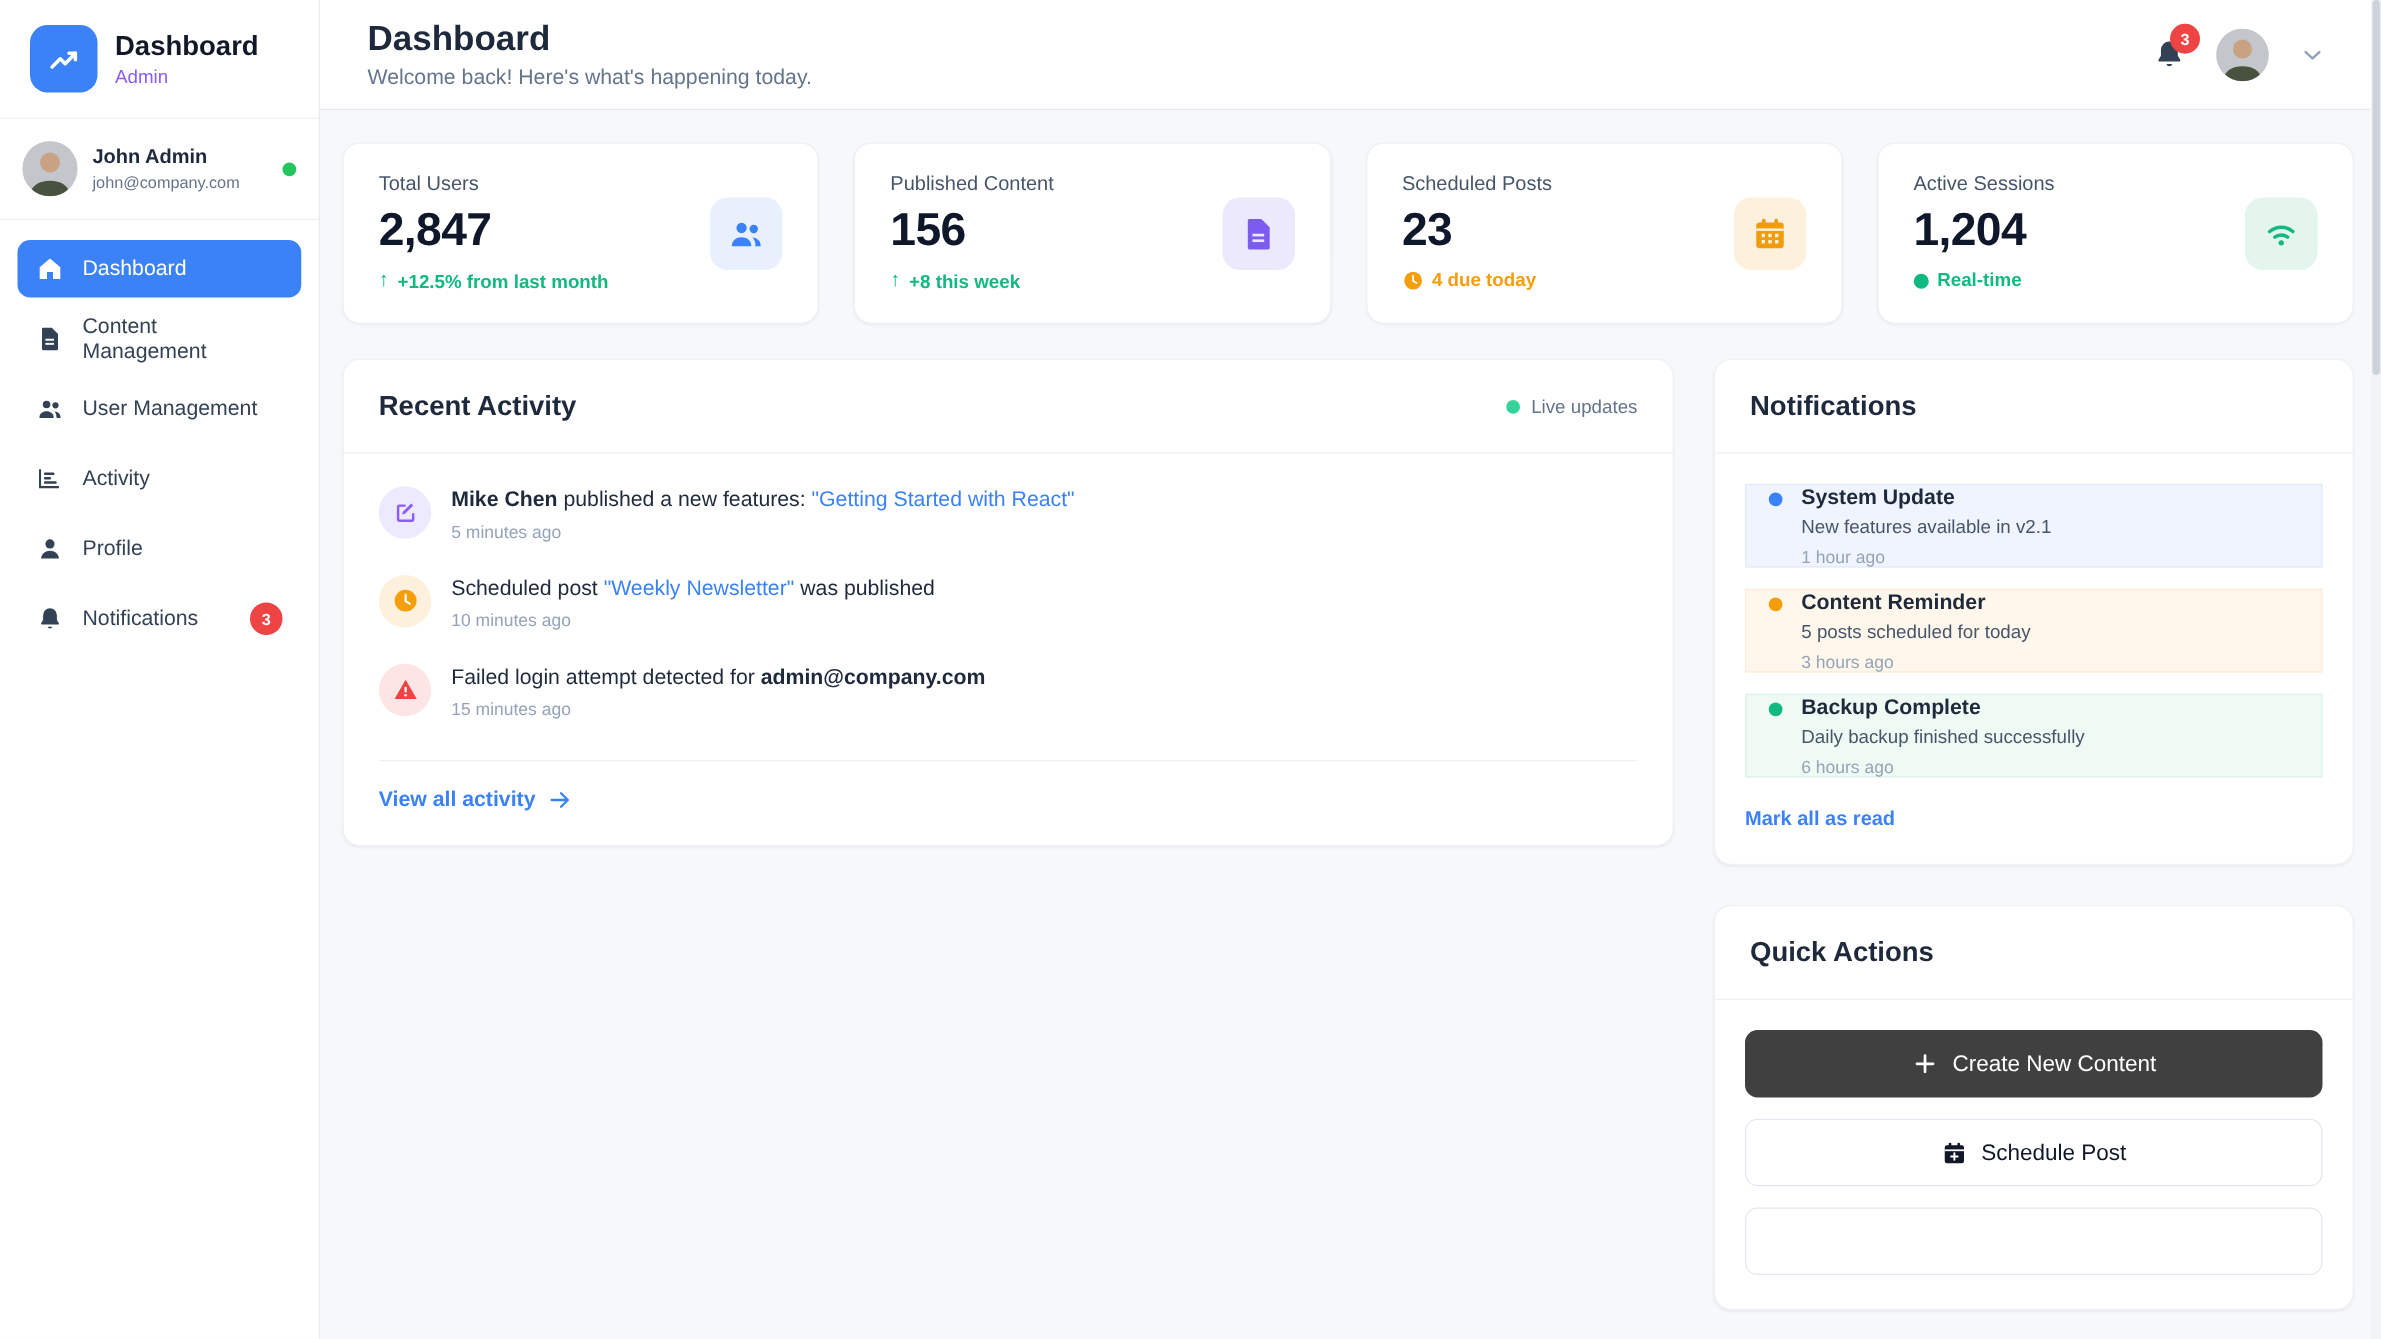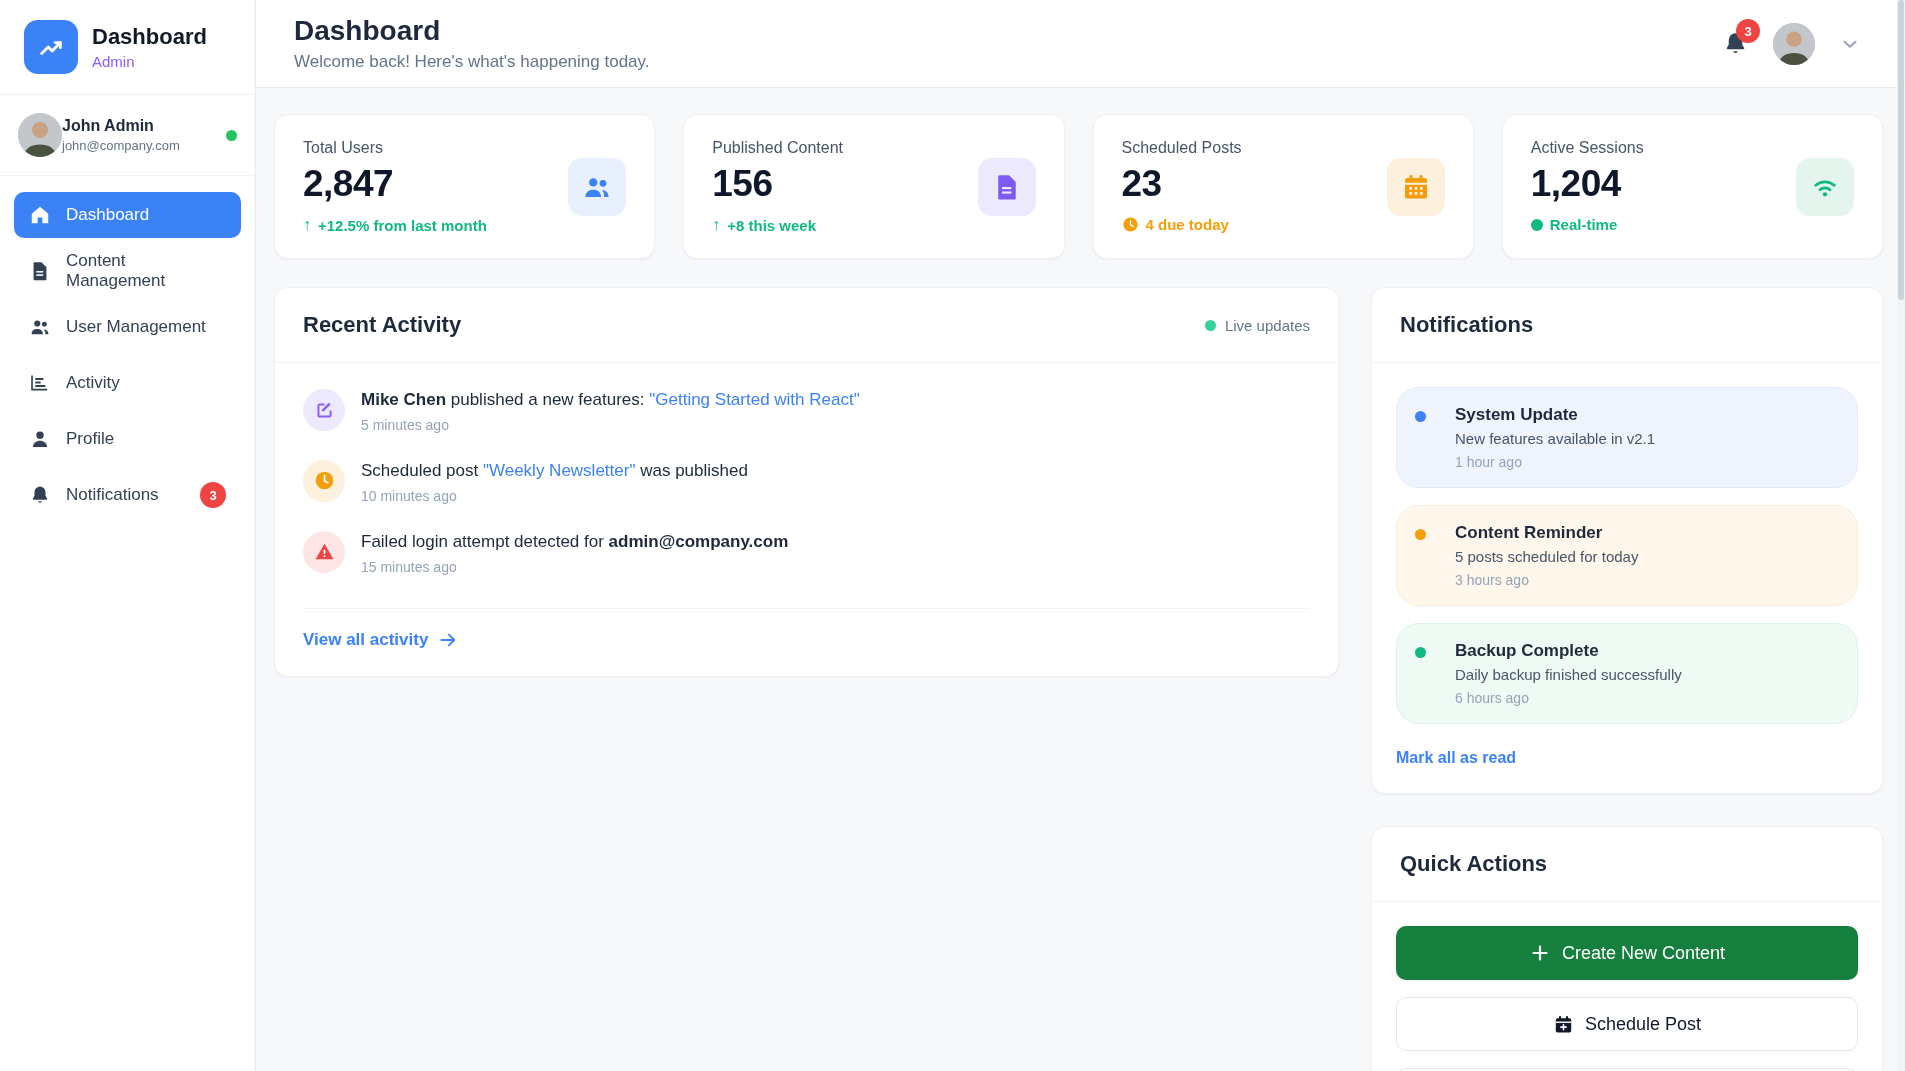--- a/index.html
+++ b/index.html
@@ -9,21 +9,21 @@
     background:#f7f8fa; color:#1e293b;
   }
   .app { display:flex; width:100%; height:100%; }
 
   
   .sidebar { width:256px; min-width:256px; background:#fff; border-right:1px solid #e8ecf1; display:flex; flex-direction:column; }
   .side-logo { display:flex; align-items:center; gap:14px; padding:20px 24px 20px; border-bottom:1px solid #eef1f5; }
   .logo-box { width:54px; height:54px; background:#3b82f6; border-radius:14px; display:flex; align-items:center; justify-content:center; flex:none; }
   .logo-title { font-size:22px; font-weight:700; color:#111827; }
   .logo-sub { font-size:15px; color:#8b5cf6; margin-top:3px; }
-  .side-user { display:flex; align-items:center; padding:18px 18px; border-bottom:1px solid #eef1f5; }
+  .side-user { display:flex; align-items:center; gap:12px; padding:18px 18px; border-bottom:1px solid #eef1f5; }
   .avatar { border-radius:50%; overflow:hidden; background:#c3c7cb; flex:none; }
   .avatar svg { display:block; width:100%; height:100%; }
   .av-44 { width:44px; height:44px; }
   .av-42 { width:42px; height:42px; }
   .user-name { font-size:16px; font-weight:700; color:#1e293b; }
   .user-email { font-size:13px; color:#64748b; margin-top:3px; }
   .status-dot { width:11px; height:11px; background:#22c55e; border-radius:50%; margin-left:auto; flex:none; }
   .nav { padding:16px 14px; display:flex; flex-direction:column; gap:10px; }
   .nav-item { display:flex; align-items:center; gap:15px; height:46px; padding:0 15px; border-radius:10px; font-size:17px; color:#334155; cursor:pointer; }
   .nav-item svg { width:22px; height:22px; flex:none; fill:#334155; }
@@ -83,35 +83,35 @@
   .ai-red    { background:#fde5e5; }
   .act-text { font-size:17px; color:#1e293b; line-height:1.35; }
   .act-text .b { font-weight:700; }
   .act-text .lnk { color:#3b82f6; cursor:pointer; }
   .act-time { font-size:14px; color:#94a3b8; margin-top:5px; }
   .view-all { border-top:1px solid #eef1f5; margin:0 28px; padding:21px 0 26px; display:flex; align-items:flex-end; gap:10px; color:#3b82f6; font-weight:600; font-size:17px; cursor:pointer; }
   .view-all svg { width:20px; height:20px; stroke:#3b82f6; fill:none; stroke-width:2.2; }
 
   
   .notif-body { padding:24px 24px 4px; }
-  .notif { border-radius:23px; padding:17px 18px; margin-bottom:17px; border:1px solid; display:flex; gap:29px; }
+  .notif { border-radius:0; padding:0 18px; margin-bottom:17px; border:1px solid; display:flex; gap:15px; }
   .n-blue   { background:#eff4ff; border-color:#e2eafc; }
   .n-orange { background:#fff7ec; border-color:#faecd6; }
   .n-green  { background:#effaf4; border-color:#dcf2e6; }
   .n-dot { width:11px; height:11px; border-radius:50%; margin-top:6px; flex:none; }
   .notif-title { font-size:17px; font-weight:700; color:#1e293b; }
   .notif-desc { font-size:15px; color:#475569; margin-top:5px; }
   .notif-time { font-size:14px; color:#94a3b8; margin-top:7px; }
   .mark-all { color:#3b82f6; font-weight:600; font-size:16px; padding:4px 24px 26px; cursor:pointer; }
 
   
   .qa-panel { margin-top:32px; }
   .qa-body { padding:24px 24px 10px; }
   .qa-btn { width:100%; height:54px; border-radius:10px; display:flex; align-items:center; justify-content:center; gap:11px; font-size:18px; font-weight:500; margin-bottom:17px; cursor:pointer; font-family:inherit; }
-  .qa-primary { background:#15803d; border:none; color:#fff; }
+  .qa-primary { background:#404040; border:none; color:#fff; }
   .qa-primary svg { width:22px; height:22px; stroke:#fff; fill:none; stroke-width:2.4; }
   .qa-outline { background:#fff; border:1px solid #e2e8f0; color:#0f172a; }
   .qa-outline svg { width:21px; height:21px; fill:#111827; }
 
   
   .scrollbar { position:fixed; top:0; right:0; width:8px; height:1071px; background:#f1f3f6; }
   .scroll-thumb { position:absolute; top:0; left:1px; width:6px; height:300px; border-radius:3px; background:#ccd2da; }
 </style>
 </head>
 <body>

